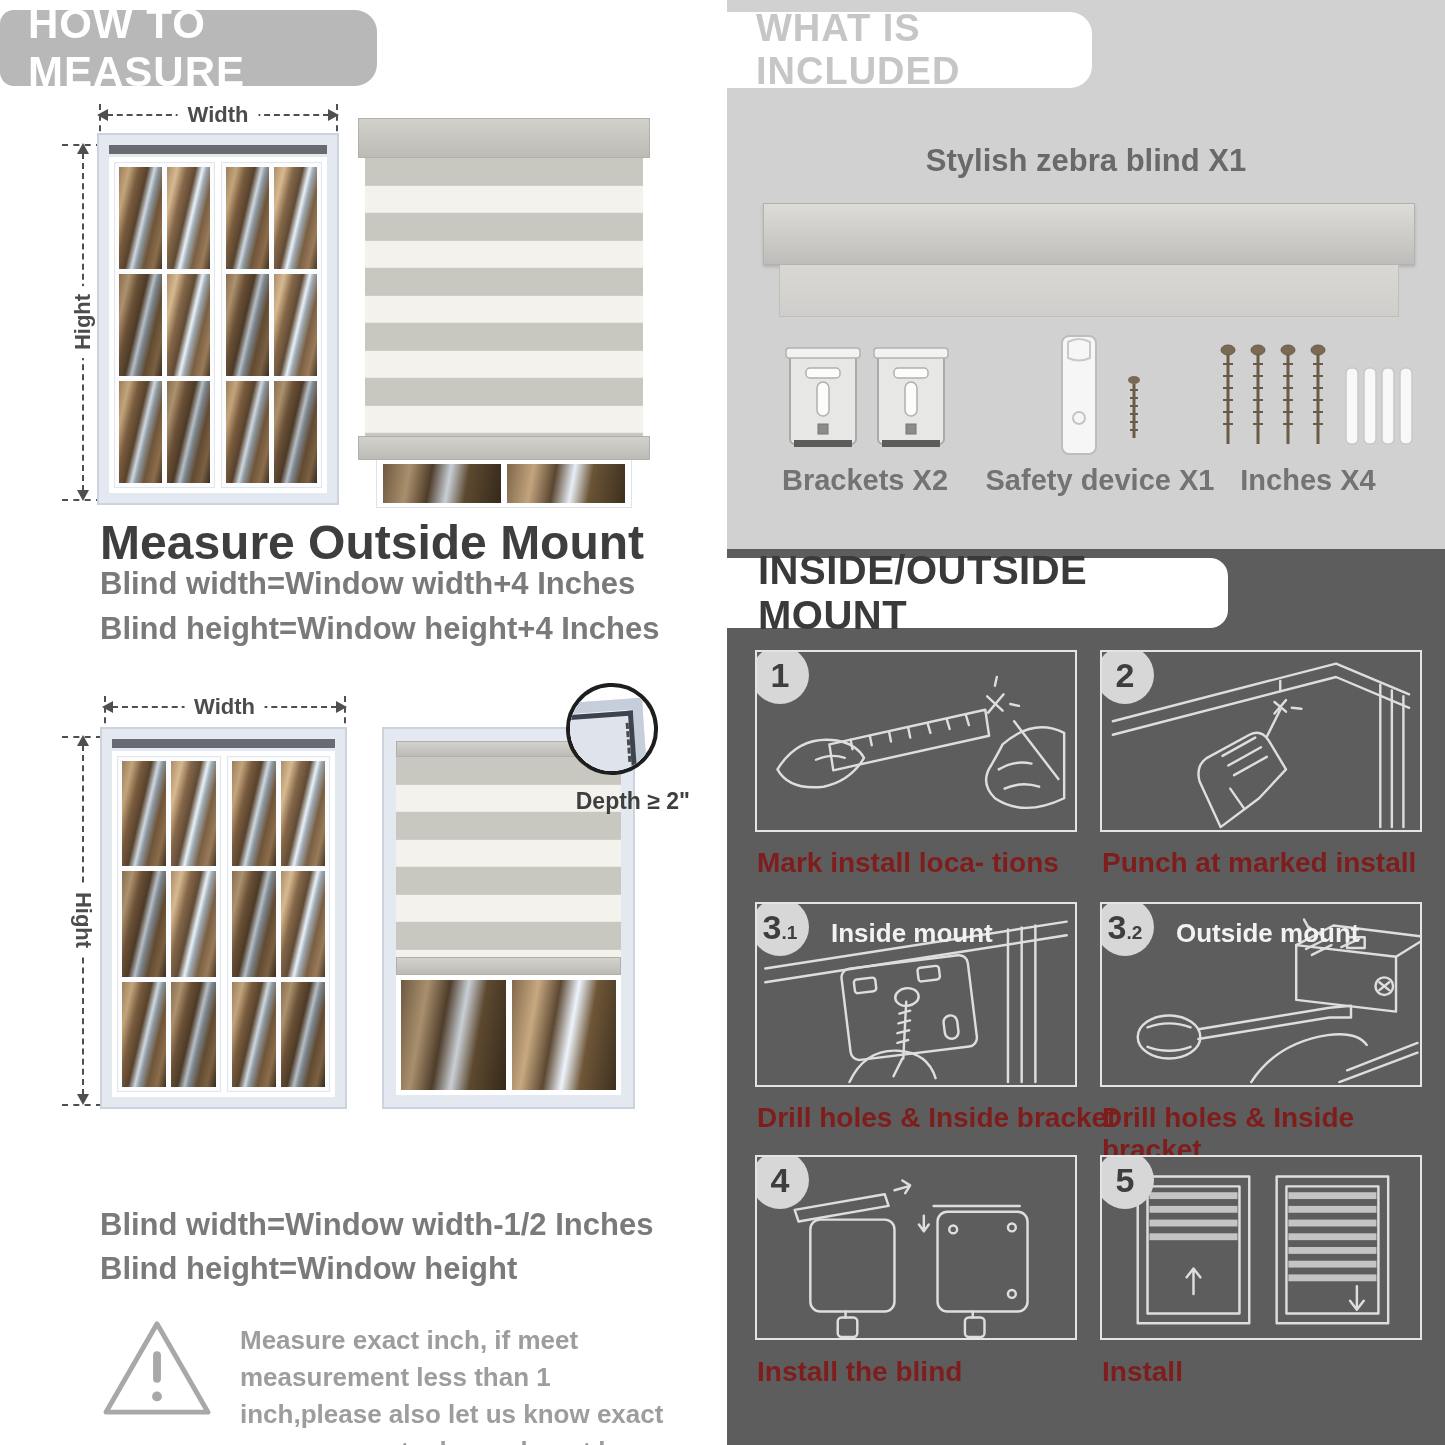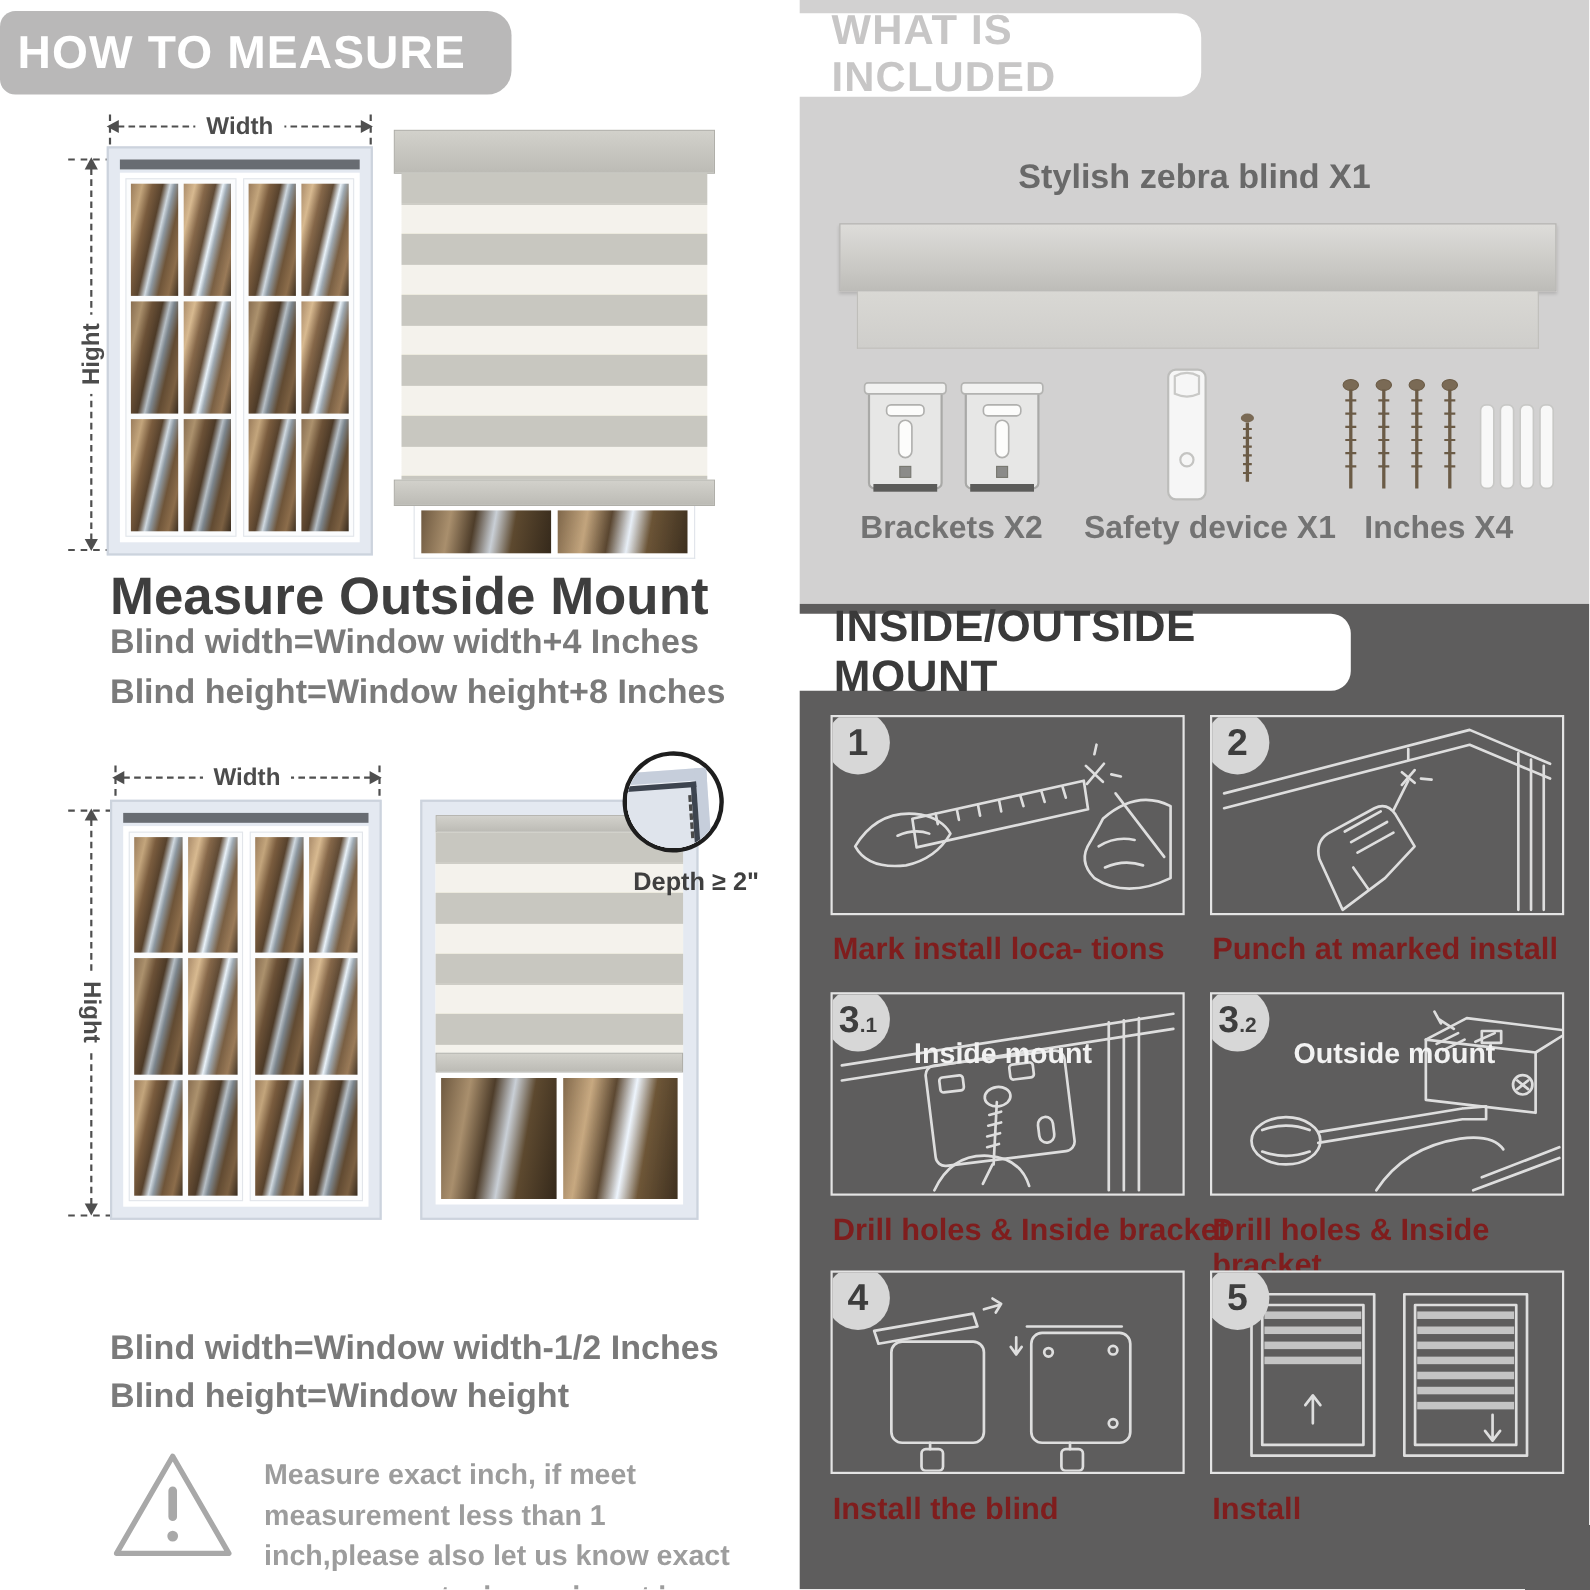--- a/index.html
+++ b/index.html
@@ -1,21 +1,21 @@
 <!DOCTYPE html>
 <html><head>
 <meta charset="utf-8">
 <style>
   html,body{margin:0;padding:0;background:#fff;font-family:"Liberation Sans",sans-serif;}
   #canvas{position:relative;width:1445px;height:1445px;background:#fff;overflow:hidden;}
   .abs{position:absolute;box-sizing:border-box;}
 
   
-  .hdr-left{left:0;top:10px;width:465px;height:76px;background:#b9b8b8;border-radius:14px 22px 22px 14px;
-    display:flex;align-items:center;padding-left:16px;color:#fff;font-size:42px;font-weight:bold;letter-spacing:1px;}
+  .hdr-left{left:0;top:10px;width:377px;height:76px;background:#b9b8b8;border-radius:14px 22px 22px 14px;
+    display:flex;align-items:center;padding-left:28px;color:#fff;font-size:42px;font-weight:bold;letter-spacing:1px;}
   .panel-included{left:727px;top:0;width:718px;height:549px;background:#d2d1d1;}
   .hdr-included{left:720px;top:12px;width:372px;height:76px;background:#fff;border-radius:0 22px 22px 0;
     display:flex;align-items:center;padding-left:36px;color:#c7c6c6;font-size:38px;font-weight:bold;letter-spacing:1px;}
   .section-dark{left:727px;top:549px;width:718px;height:896px;background:#5e5d5d;}
   .hdr-mount{left:720px;top:558px;width:508px;height:70px;background:#fff;border-radius:0 18px 18px 0;
     display:flex;align-items:center;padding-left:38px;color:#3a3a3a;font-size:40px;font-weight:bold;letter-spacing:.5px;}
 
   
   .dim-h{height:14px;}
   .dim-h .dl{position:absolute;left:10px;right:10px;top:6px;border-top:2px dashed #4f4f4f;}
@@ -61,21 +61,21 @@
 
   
   .headrail{background:linear-gradient(#dddcd9,#c8c7c3 70%,#bdbcb8);border:1px solid #b3b2ae;box-shadow:0 2px 3px rgba(0,0,0,.15);}
   .fabricbar{background:linear-gradient(#d9d8d4,#cfcecb);border:1px solid #bfbeba;border-top:none;}
 
   
   .step-box{border:2px solid #e4e4e4;background:#5e5d5d;overflow:hidden;}
   .badge{position:absolute;left:-6px;top:-6px;width:58px;height:58px;border-radius:50%;background:#d7d7d7;
     display:flex;align-items:center;justify-content:center;color:#3e3e3e;font-weight:bold;font-size:34px;}
   .badge .sub{font-size:19px;margin-top:12px;}
-  .step-title{position:absolute;left:74px;top:14px;color:#f2f2f2;font-size:26px;font-weight:bold;margin-top:24px;}
+  .step-title{position:absolute;left:74px;top:14px;color:#f2f2f2;font-size:26px;font-weight:bold;}
   .caption{color:#7f1d1d;font-size:28px;font-weight:bold;}
   .art{position:absolute;left:0;top:0;width:100%;height:100%;}
   .art path,.art rect,.art circle,.art ellipse,.art line{fill:none;stroke:#dedede;stroke-width:2.5;stroke-linecap:round;stroke-linejoin:round;}
   .art .fillbar{fill:#cfcfcf;stroke:none;opacity:.9;}
 
   
   .depth-circle{border:4px solid #1e1e1e;border-radius:50%;background:#fff;overflow:hidden;transform:rotate(-4deg);}
   .dc-frame{position:absolute;left:-30%;top:16%;right:12%;bottom:-30%;border-top:11px solid #c6cedb;border-right:11px solid #c6cedb;background:#eef1f6;}
   .dc-dark{position:absolute;left:-30%;top:30%;right:24%;bottom:-30%;border-top:5px solid #3d444f;border-right:5px solid #3d444f;background:#dfe4ec;}
   .dc-dash{position:absolute;right:30%;top:44%;height:46%;border-right:3px dashed #4a4a4a;}
@@ -134,21 +134,21 @@
     <div class="stripes blind-fab" style="height:278px;"></div>
     <div class="rail" style="height:22px;"></div>
     <div style="margin:0 18px;flex:1;background:#fff;padding:4px 6px;display:flex;gap:6px;border:1px solid #dfe3e9;border-top:none;">
       <div class="pane-dk" style="flex:1;"></div>
       <div class="pane-dk" style="flex:1;filter:brightness(1.15);"></div>
     </div>
   </div>
 
   <div class="abs h-meas" style="left:100px;top:515px;">Measure Outside Mount</div>
   <div class="abs t-body" style="left:100px;top:566px;">Blind width=Window width+4 Inches</div>
-  <div class="abs t-body" style="left:100px;top:611px;">Blind height=Window height+8 Inches</div>
+  <div class="abs t-body" style="left:100px;top:611px;">Blind height=Window height+4 Inches</div>
 
   <div class="abs dim-h" style="left:102px;top:700px;width:245px;">
     <span class="dl"></span>
     <span class="ah ah-l"></span>
     <span class="ah ah-r"></span>
     <span class="lab">Width</span>
   </div>
   <div class="abs vdash" style="left:104px;top:696px;height:38px;"></div>
   <div class="abs vdash" style="left:344px;top:696px;height:38px;"></div>
 

